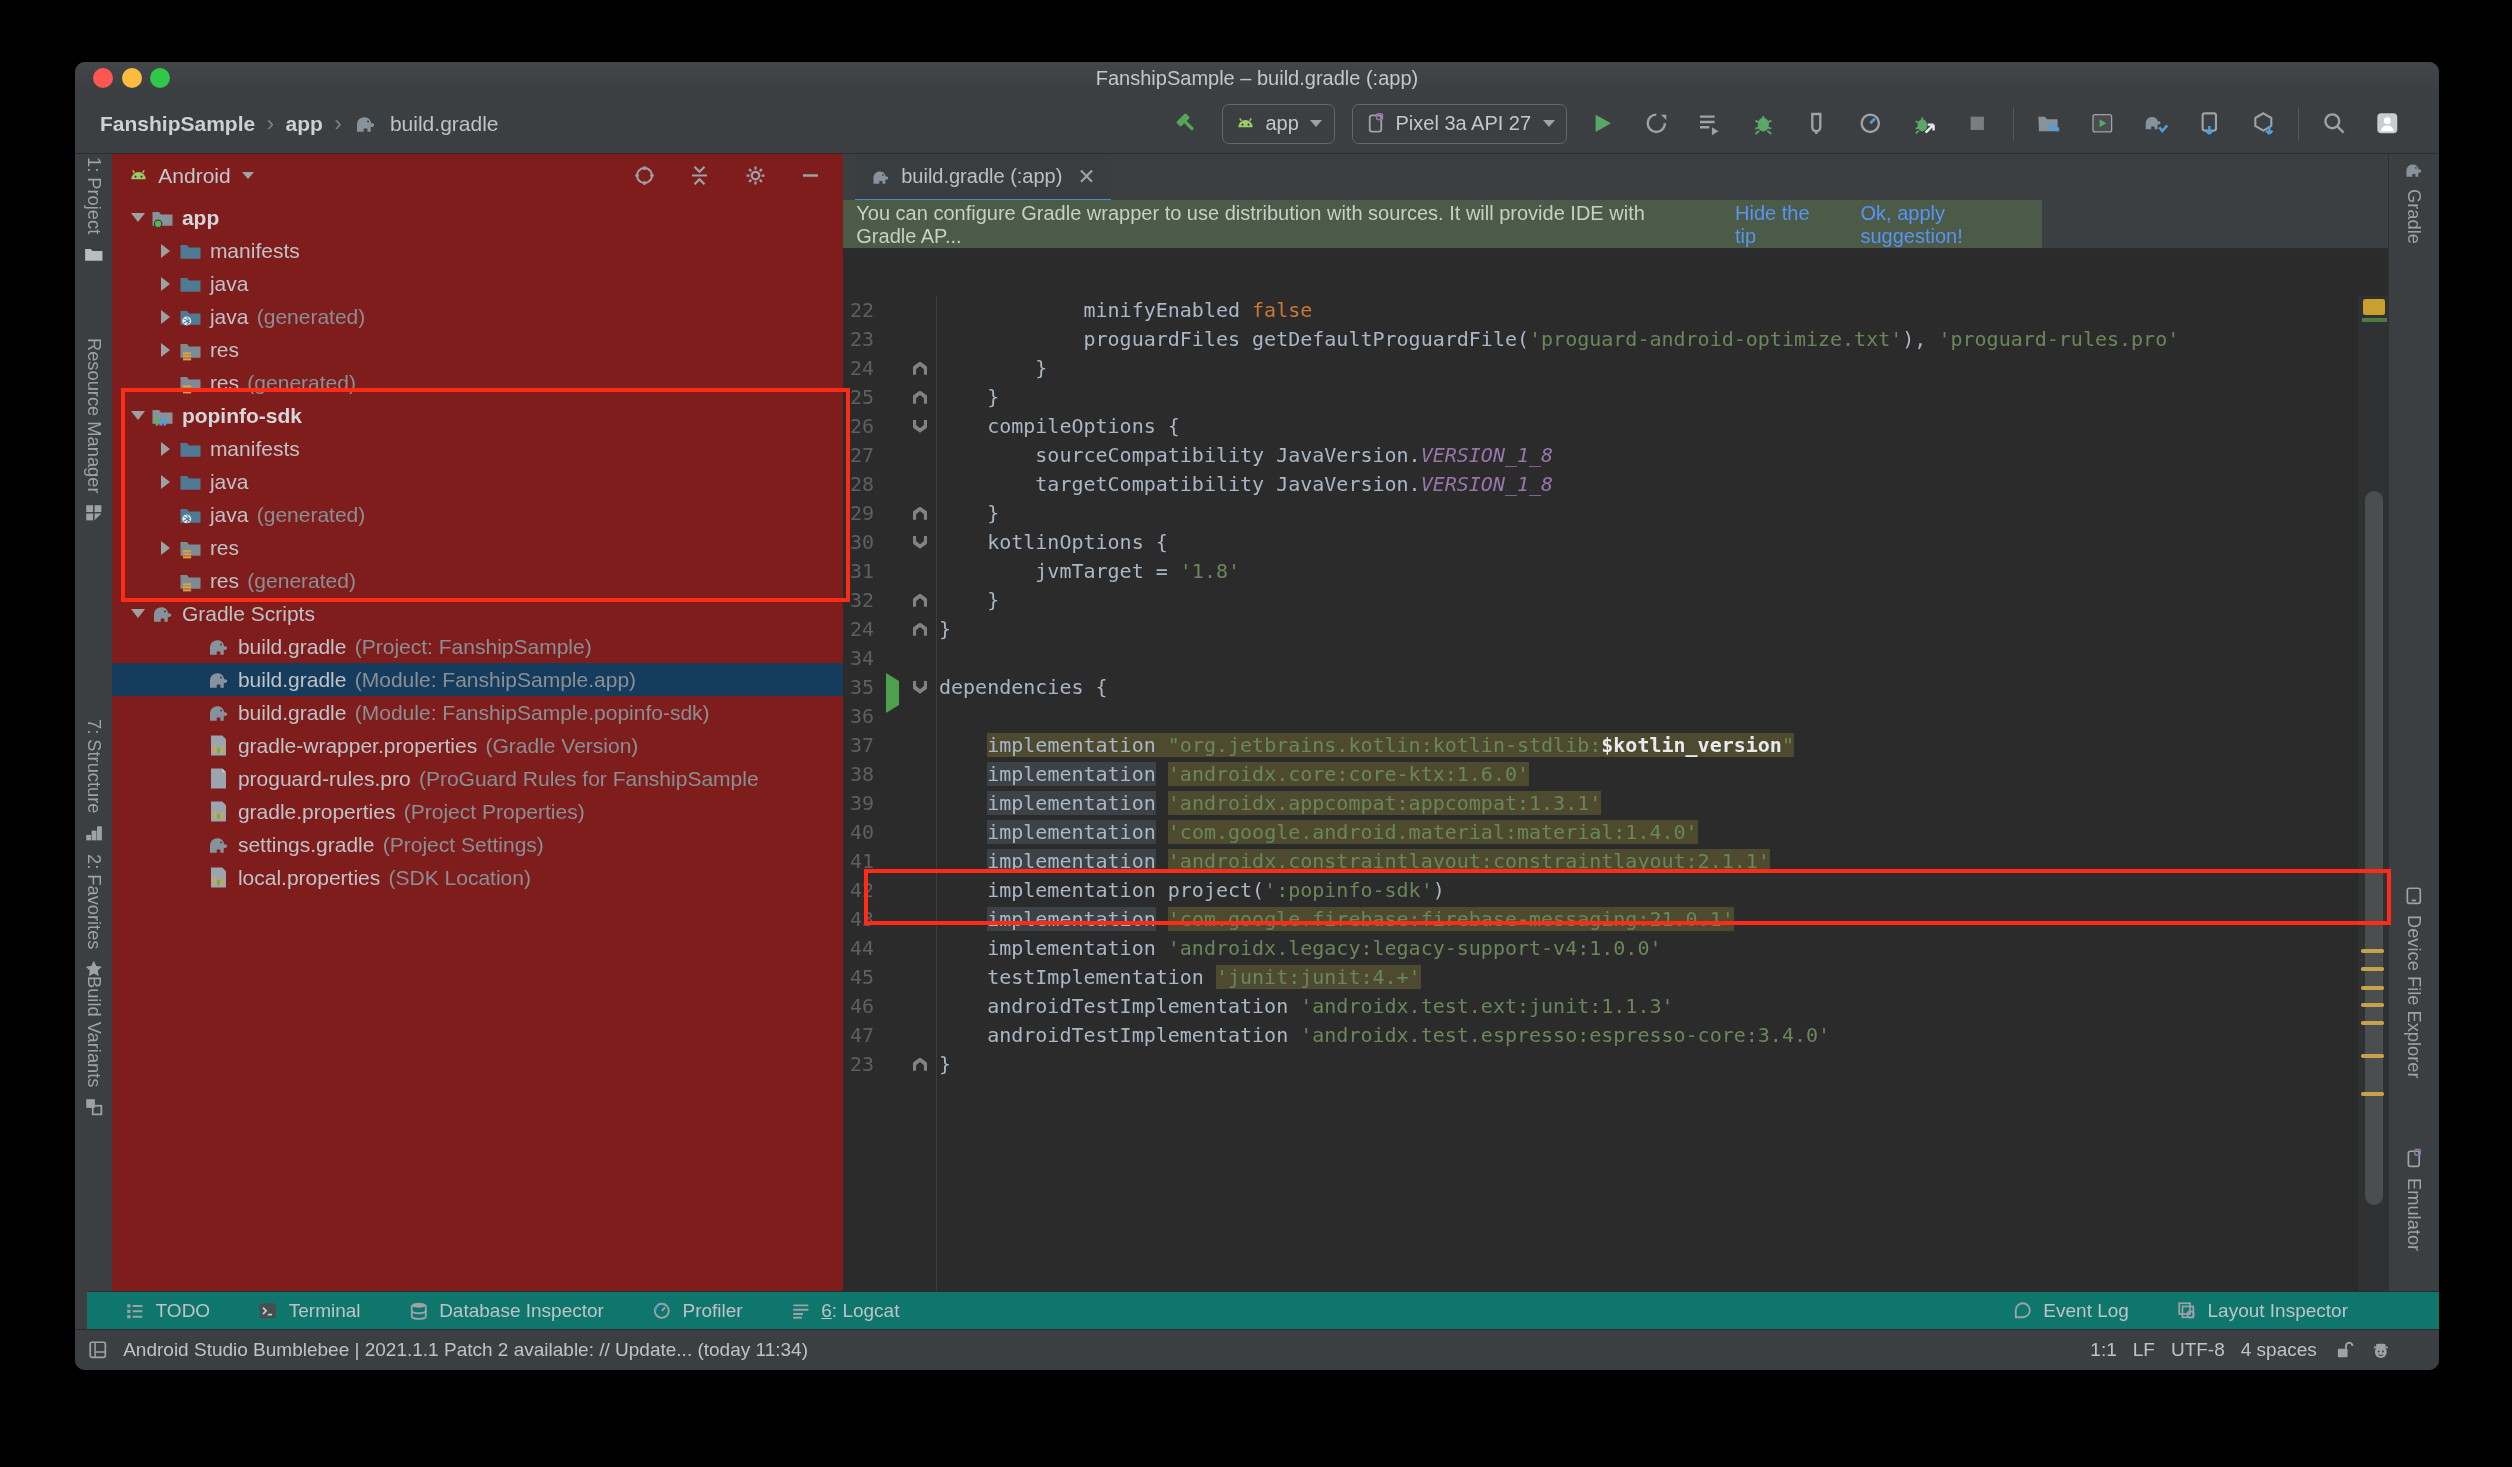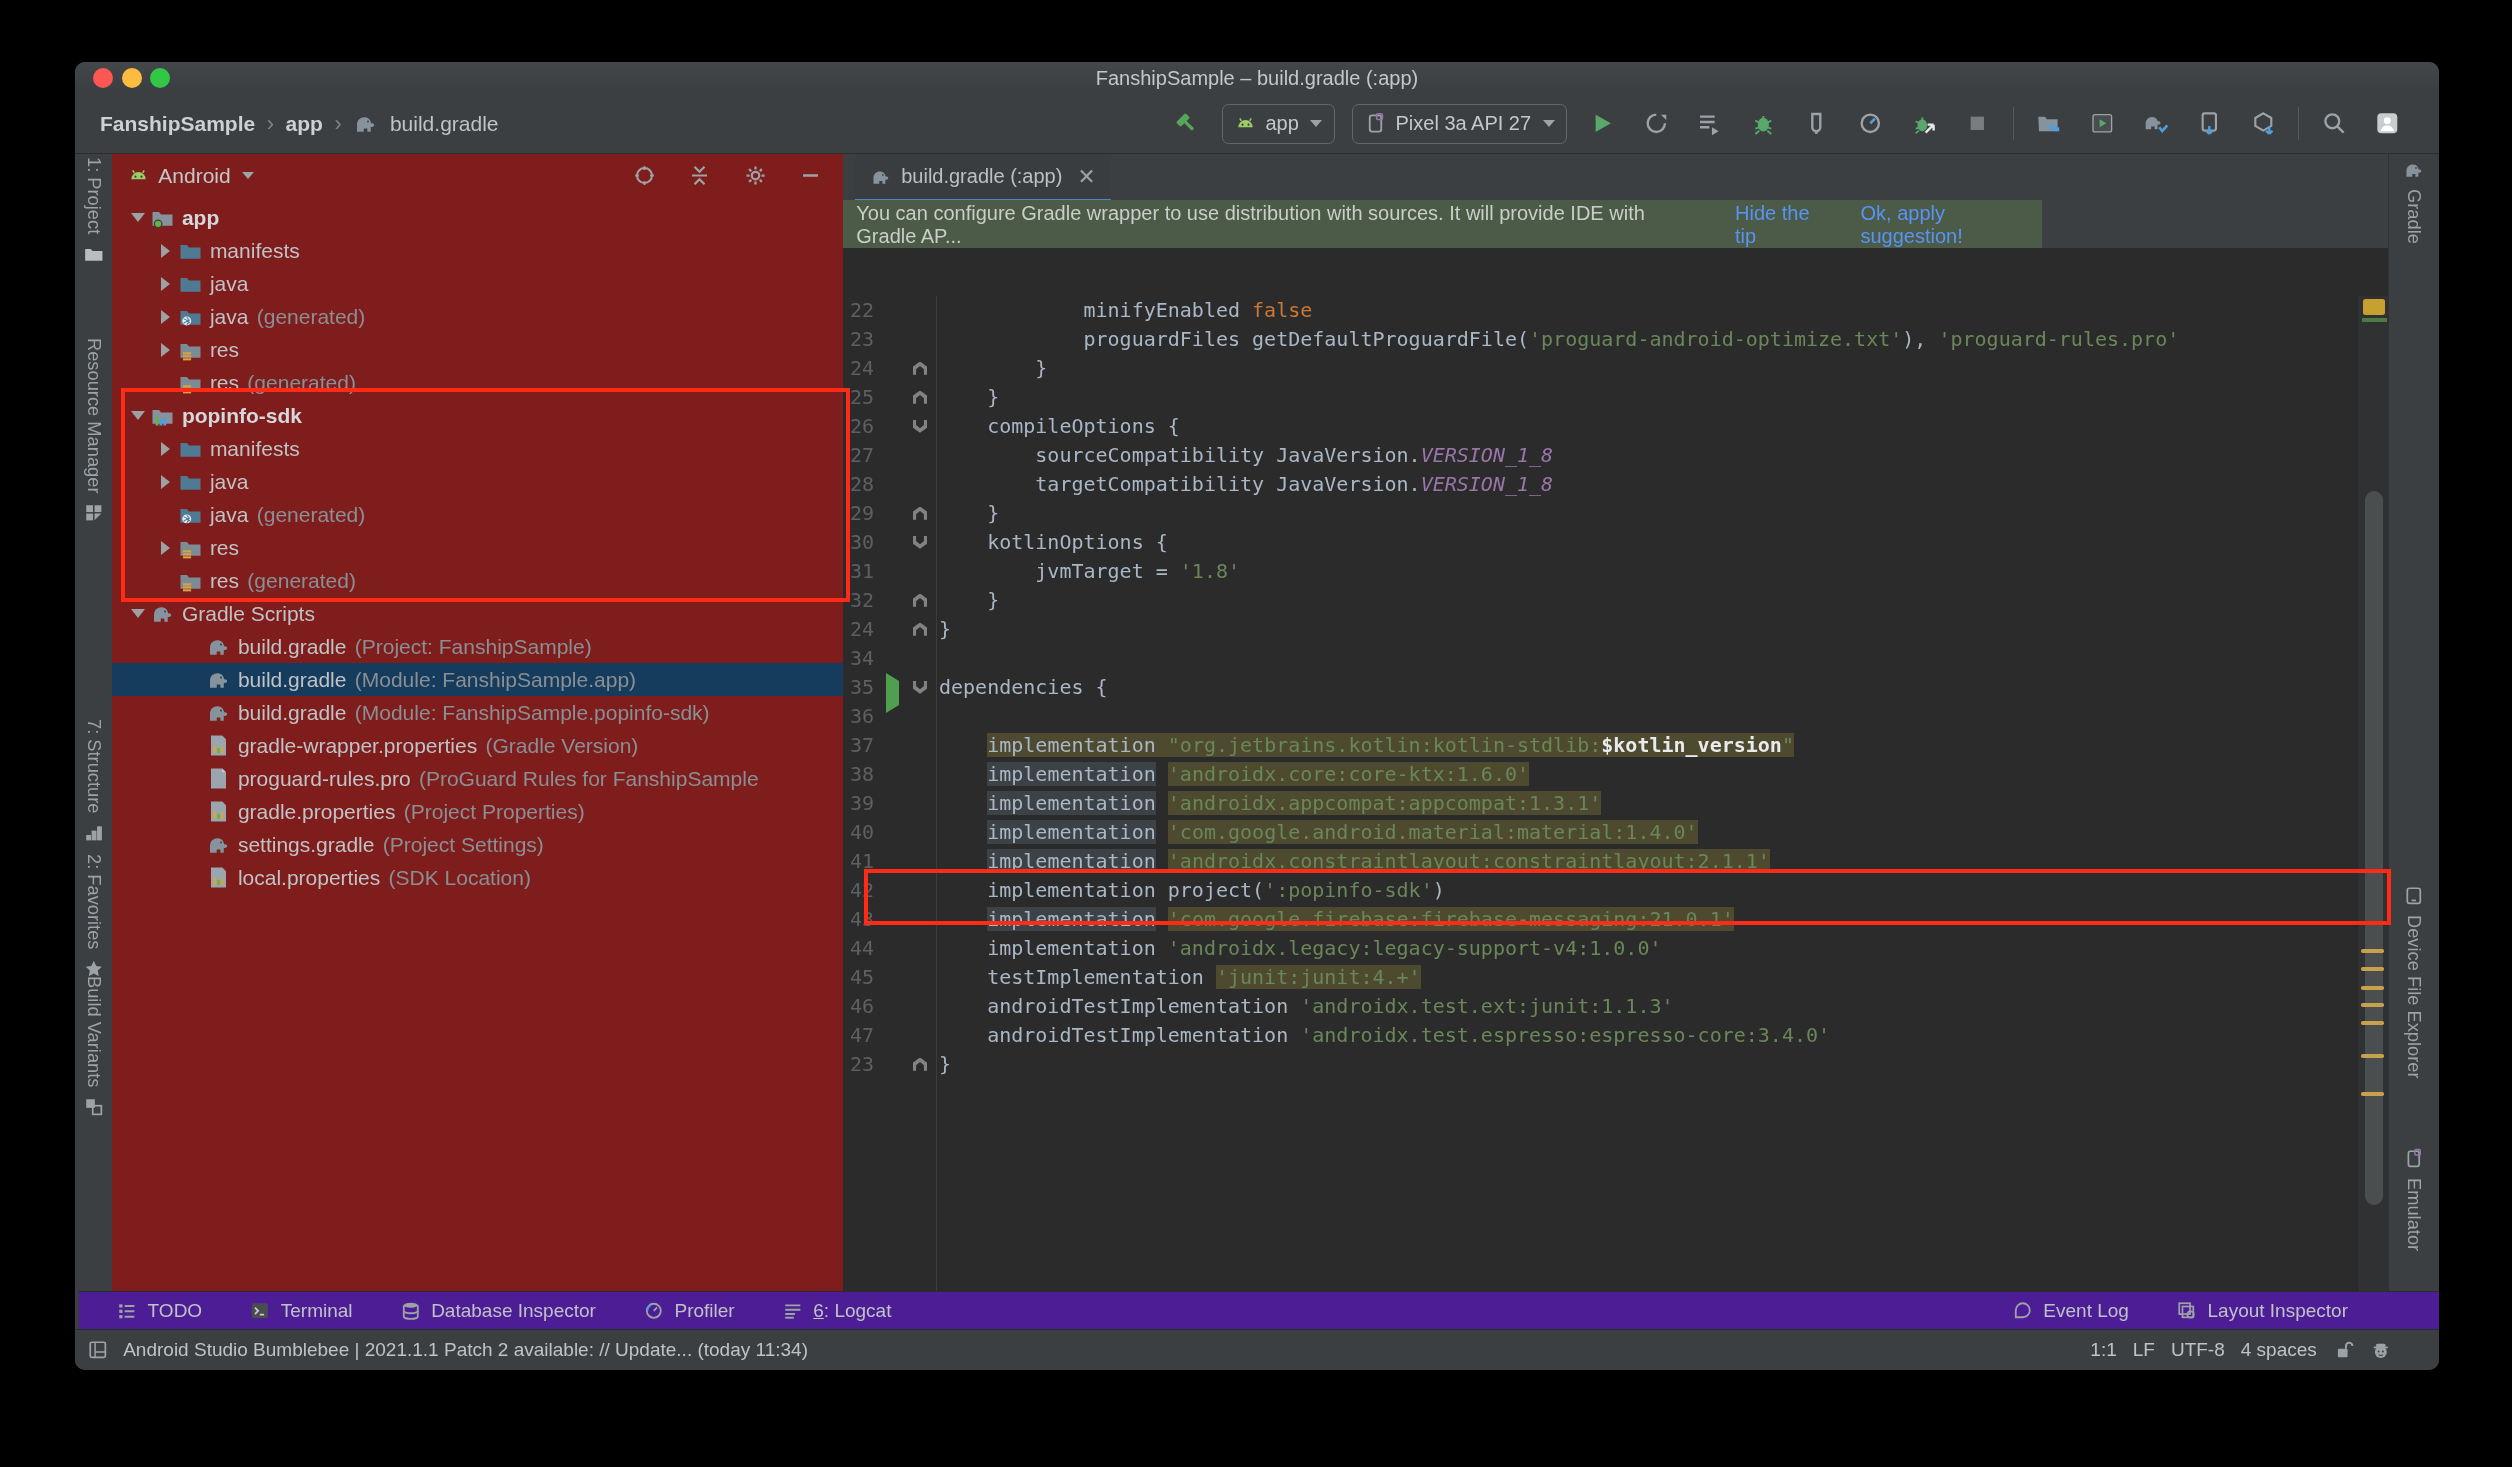--- a/index.html
+++ b/index.html
@@ -89,21 +89,21 @@
   .o{background:#4E4A2F;} .sl{background:#3D4246;}
   .v{color:#E8EAEC;font-weight:bold;margin-top:12px;}
   .gutline{position:absolute;left:93px;top:0;bottom:0;width:0.8px;background:#3A3C3E;}
   
   #estripe{position:absolute;right:0;top:142px;width:31px;bottom:0;background:#2F3133;border-left:0.8px solid #272929;}
   #inspections{position:absolute;right:4.2px;top:2.5px;width:21.6px;height:16.6px;background:#C8A030;border-radius:2.5px;}
   #inspections-line{position:absolute;right:2.5px;top:22.4px;width:25px;height:3.3px;background:#4F7A41;}
   #scroll-thumb{position:absolute;right:5.8px;top:195px;width:18.3px;height:714px;background:#55585A;border-radius:9.1px;opacity:.75;}
   .tick{position:absolute;left:2.5px;width:23px;height:4.2px;background:#C9A14D;border-radius:1.7px;}
   
-  #toolwin-bar{position:absolute;left:4px;right:0;bottom:40px;height:38px;background:#4c1d95;border-top:0.8px solid #2A2C2D;}
+  #toolwin-bar{position:absolute;left:12px;right:0;bottom:40px;height:38px;background:#0f766e;border-top:0.8px solid #2A2C2D;}
   #toolwin-left{position:absolute;left:37px;top:0;height:38px;display:flex;align-items:center;gap:47px;}
   #toolwin-right{position:absolute;right:91px;top:0;height:38px;display:flex;align-items:center;gap:47px;}
   .twitem{display:flex;align-items:center;gap:10px;color:#BFC3C6;font-size:19px;}
   .twitem svg{width:21.6px;height:21.6px;}
   .twitem u{text-decoration:underline;}
   #statusbar{position:absolute;left:0;right:0;bottom:0;height:40px;background:#3C3F41;border-top:0.8px solid #2A2C2D;}
   #status-left{position:absolute;left:11.6px;top:0;height:40px;display:flex;align-items:center;gap:15px;color:#BFC3C6;font-size:19px;}
   #status-left svg{width:21.6px;height:21.6px;}
   #status-right{position:absolute;right:47px;top:0;height:40px;display:flex;align-items:center;gap:16px;color:#BFC3C6;font-size:19px;}
   #status-right svg{width:21.6px;height:21.6px;}

